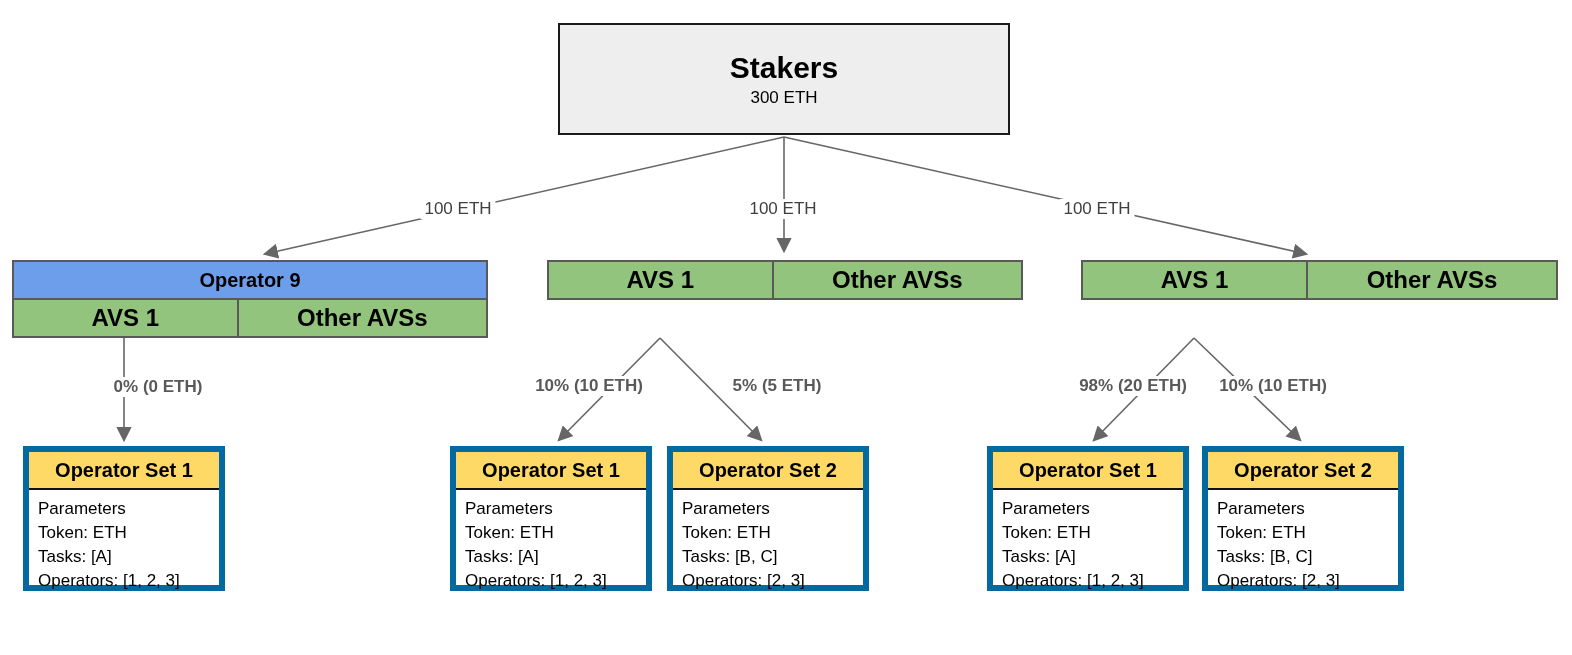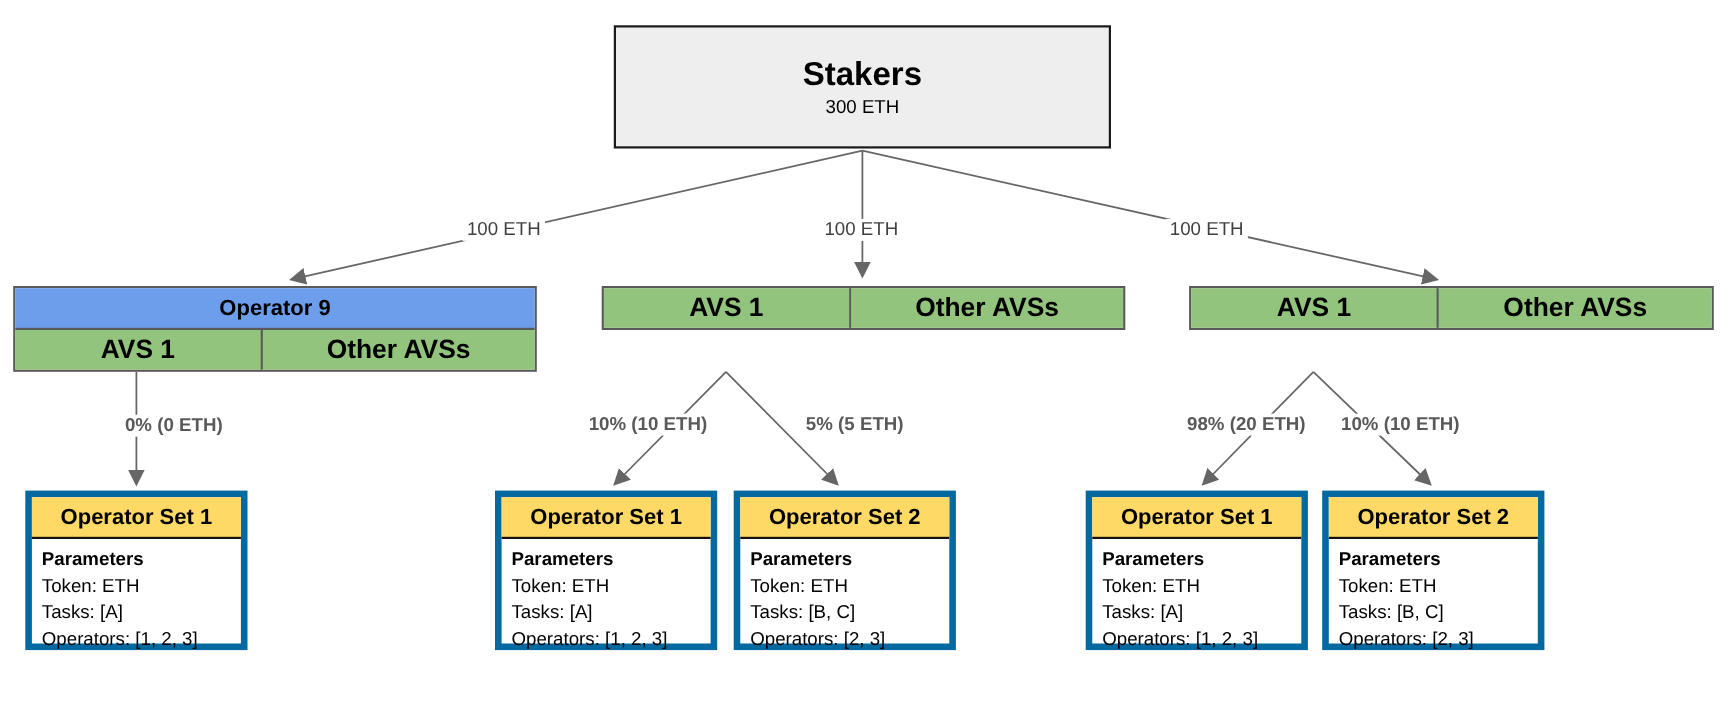--- a/index.html
+++ b/index.html
@@ -24,21 +24,21 @@
     font-weight:bold;font-size:24px;box-sizing:border-box;}
   .avs-left{width:47.6%;border-right:2px solid #595959;}
   .avs-right{width:52.4%;}
 
   
   .opset{position:absolute;top:446px;width:202px;height:145px;z-index:2;
     border:6px solid #0369a1;box-sizing:border-box;background:#fff;}
   .opset-header{height:36px;background:#ffd966;border-bottom:2px solid #111;
     display:flex;align-items:center;justify-content:center;font-weight:bold;font-size:20px;}
   .opset-body{padding:7px 9px 0 9px;font-size:17px;line-height:24px;}
-  .opset-body .param-heading{font-weight:bold;}
+  .opset-body .param-heading{font-weight:normal;}
 
   
   .edge-label{position:absolute;z-index:3;background:#fff;padding:0 4px;white-space:nowrap;
     transform:translate(-50%,-50%);font-size:17px;}
   .stake-label{color:#404040;}
   .alloc-label{color:#595959;font-weight:bold;}
 </style>
 </head>
 <body>
 

